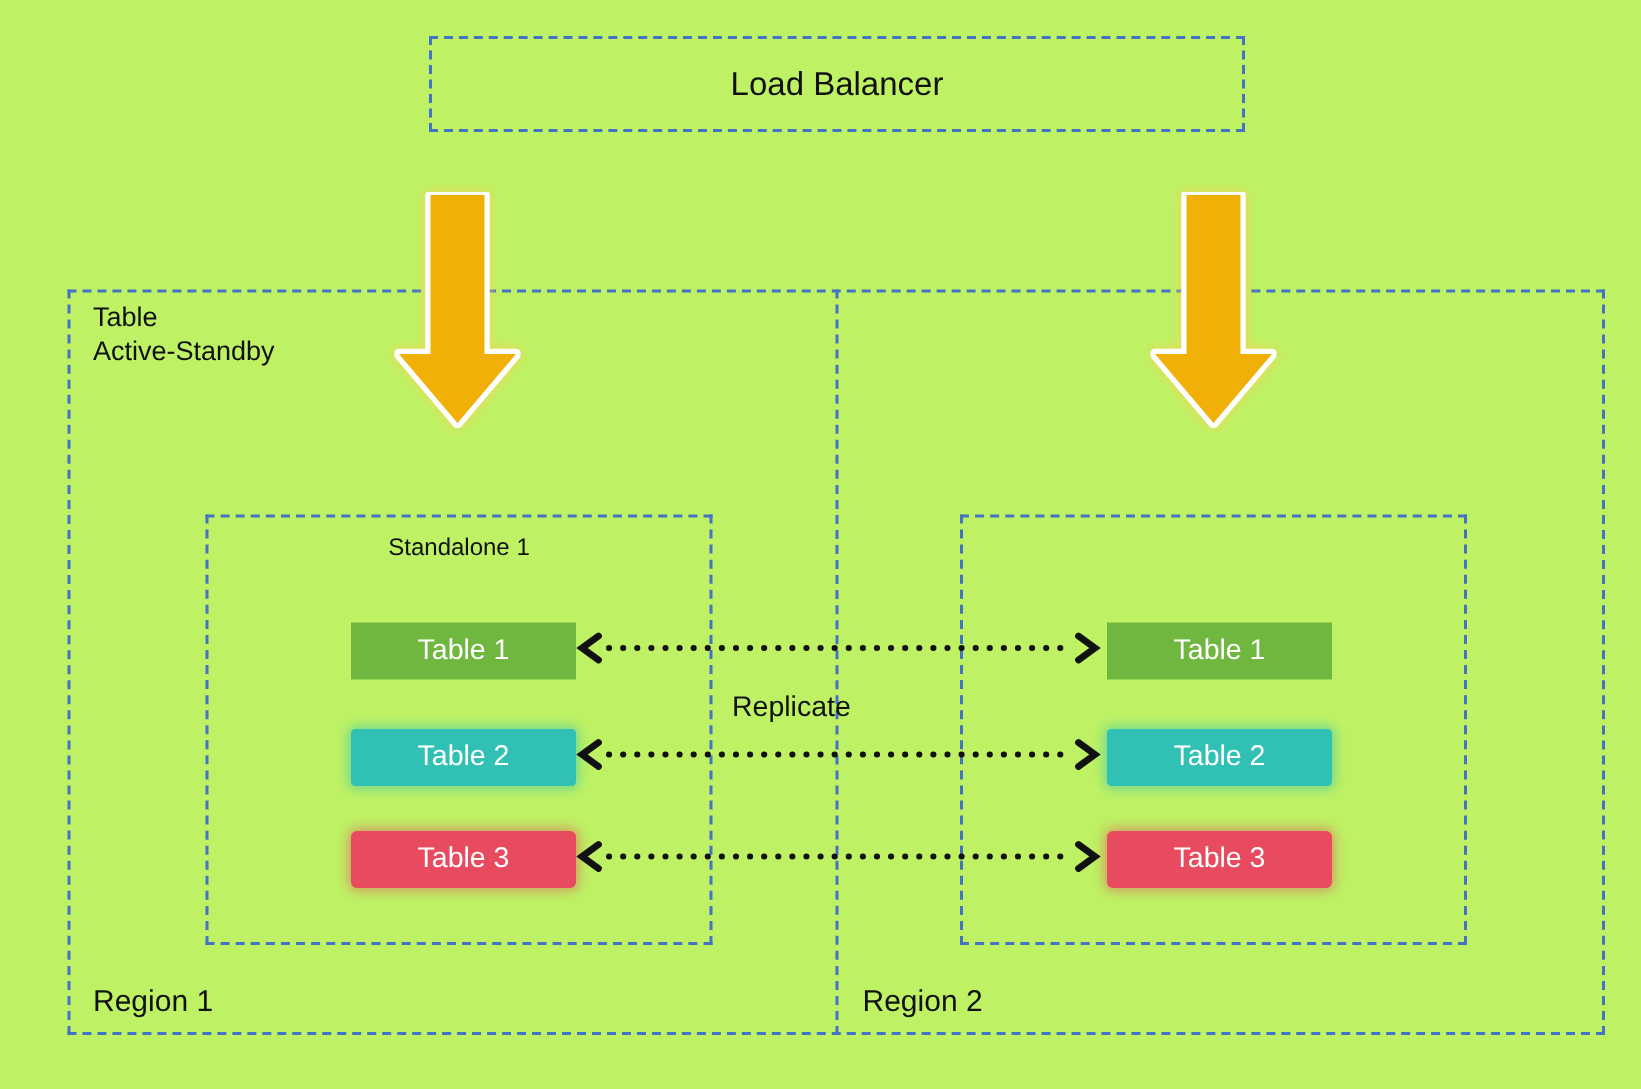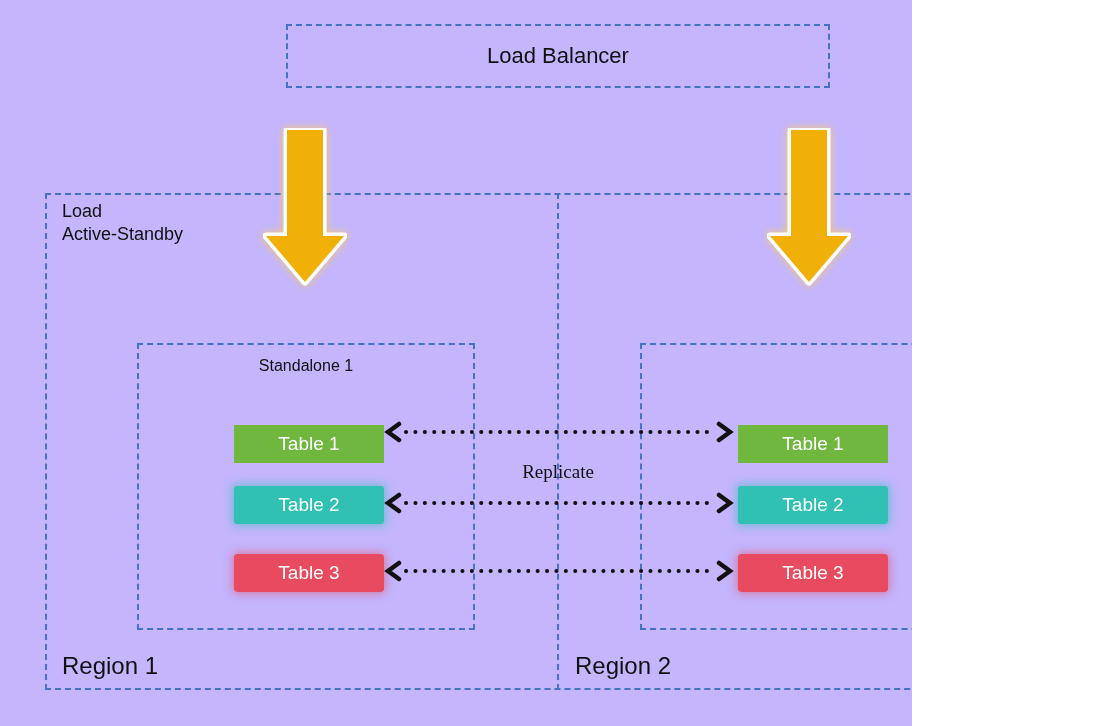--- a/index.html
+++ b/index.html
@@ -1,66 +1,66 @@
 <!DOCTYPE html>
 <html><head>
 <meta charset="utf-8">
 <style>
   html, body { margin: 0; padding: 0; background: #ffffff; }
   body { font-family: "Liberation Sans", sans-serif; color: #111; }
-  .canvas { position: relative; width: 912px; height: 726px; background: #c4b5fd; overflow: hidden; }
+  .canvas { position: relative; width: 1094px; height: 726px; background: #bef264; overflow: hidden; }
 
   .dashed { position: absolute; border: 2px dashed #4472C4; box-sizing: border-box; }
 
   
   .lb-box { left: 286px; top: 24px; width: 544px; height: 64px;
             display: flex; align-items: center; justify-content: center;
             font-size: 22px; }
 
   
   .cluster { left: 45px; top: 193px; width: 1025px; height: 497px; }
   .cluster-label { position: absolute; left: 15px; top: 5px; font-size: 18px; line-height: 23px; }
   .divider { position: absolute; left: 510px; top: -2px; bottom: -2px; width: 0;
              border-left: 2px dashed #4472C4; }
-  .region-label { position: absolute; bottom: 8px; font-size: 24px; }
+  .region-label { position: absolute; bottom: 8px; font-size: 20px; }
   .region-1 { left: 15px; }
   .region-2 { left: 528px; margin-top: 22px; }
 
   
   .standalone { top: 343px; width: 338px; height: 287px; }
   .s1 { left: 137px; }
   .s2 { left: 640px; }
   .standalone-title { margin-top: 12px; text-align: center; font-size: 16px; }
 
   
   .chip { position: absolute; width: 150px; height: 38px;
           display: flex; align-items: center; justify-content: center;
           color: #fff; font-size: 19px; }
   .col-l { left: 95px; }  
   .col-r { left: 96px; }  
-  .row-0 { top: 80px; }
+  .row-0 { top: 70px; }
   .row-1 { top: 141px; text-align: center; }
   .row-2 { top: 209px; }
   .chip-0 { border-radius: 0; }
   .chip-1 { border-radius: 3px; box-shadow: 0 0 8px 2px rgba(49,192,180,0.55); }
   .chip-2 { border-radius: 4px; box-shadow: 0 0 8px 2px rgba(232,74,95,0.50); }
 
   
   .gold-arrow { position: absolute; top: 128px; z-index: 3;
                 filter: drop-shadow(0 0 4px rgba(255,206,84,0.85)); }
   .ga-left  { left: 263px; }
   .ga-right { left: 767px; }
 
   
   .rep-arrow { position: absolute; left: 380px; z-index: 2; }
   .ra-0 { top: 421px; }
   .ra-1 { top: 492px; }
   .ra-2 { top: 560px; }
   .rep-label { position: absolute; left: 488px; top: 461px; width: 140px;
-               text-align: center; font-size: 19px; z-index: 2; font-family: Liberation Serif, serif; }
+               text-align: left; font-size: 19px; z-index: 2; }
 </style>
 </head>
 <body>
 
 <div class="canvas">
 
   <div class="dashed lb-box">
     <span>Load Balancer</span>
   </div>
 
@@ -68,21 +68,21 @@
     <polygon points="24,2 60,2 60,108 81,108 42,154 3,108 24,108" fill="#ffffff" stroke="#ffffff" stroke-width="7" stroke-linejoin="round"></polygon>
     <polygon points="24,2 60,2 60,108 81,108 42,154 3,108 24,108" fill="#F0B008"></polygon>
   </svg>
   <svg class="gold-arrow ga-right" width="84" height="158" viewBox="0 0 84 158">
     <polygon points="24,2 60,2 60,108 81,108 42,154 3,108 24,108" fill="#ffffff" stroke="#ffffff" stroke-width="7" stroke-linejoin="round"></polygon>
     <polygon points="24,2 60,2 60,108 81,108 42,154 3,108 24,108" fill="#F0B008"></polygon>
   </svg>
 
   <div class="dashed cluster">
     <div class="cluster-label">
-      <div>Load</div>
+      <div>Table</div>
       <div>Active-Standby</div>
     </div>
     <div class="divider"></div>
     <div class="region-label region-1">Region 1</div>
     <div class="region-label region-2">Region 2</div>
   </div>
 
   <div class="dashed standalone s1">
     <div class="standalone-title">Standalone 1</div>
     <div class="chip col-l row-0 chip-0" style="background-color: rgb(111, 183, 62);">Table 1</div>

